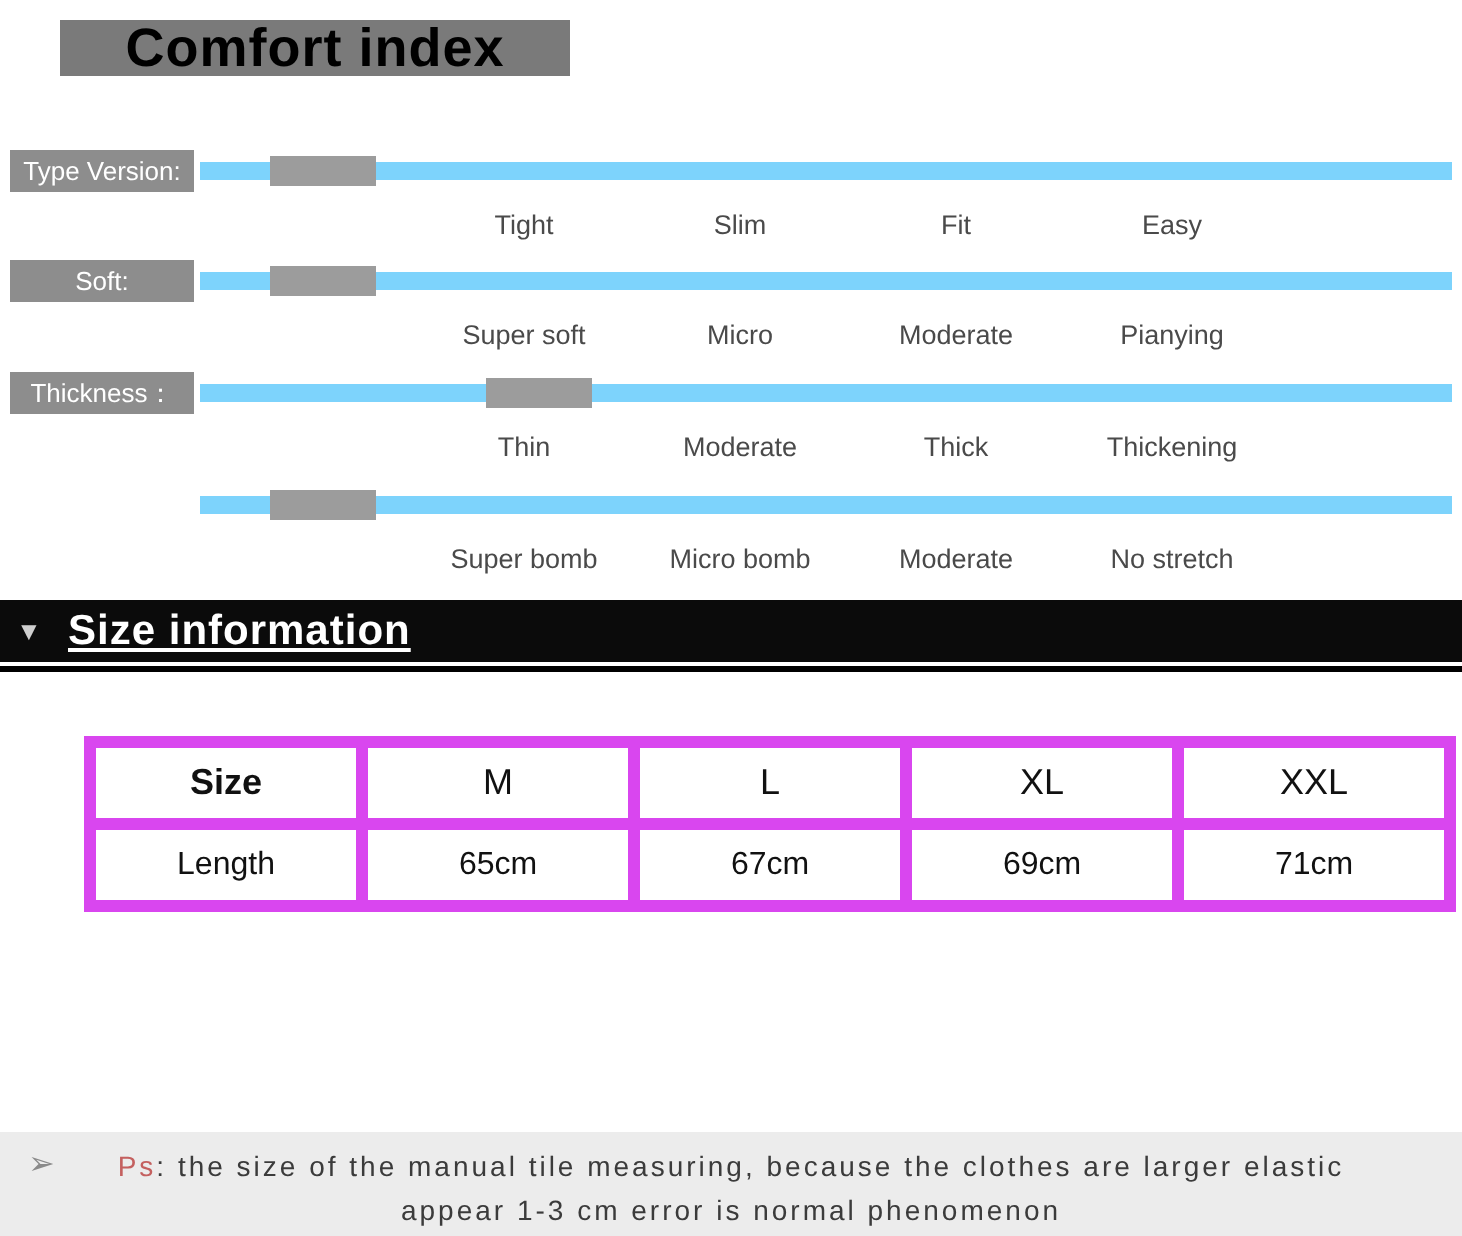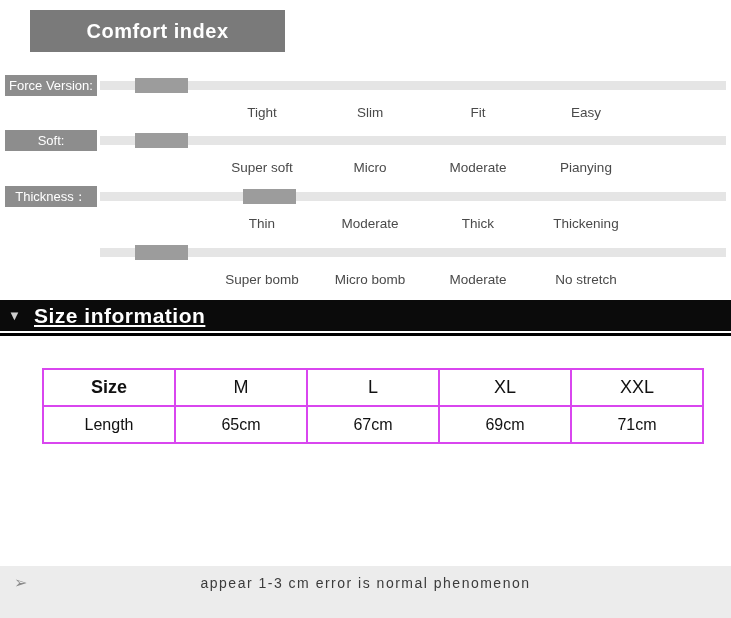--- a/index.html
+++ b/index.html
@@ -2,32 +2,32 @@
 <html><head>
 <meta charset="utf-8">
 <style>
   html,body{margin:0;padding:0;background:#fff;}
   #stage{
     position:relative;width:731px;height:618px;background:#ffffff;
     font-family:"Liberation Sans","DejaVu Sans",sans-serif;overflow:hidden;
   }
   
   .comfort-title{
-    position:absolute;left:30px;top:10px;width:255px;height:42px;
-    background:#7a7a7a;color:#ffffff;font-weight:bold;font-size:20px;
+    position:absolute;left:30px;top:10px;width:255px;height:28px;
+    background:#7a7a7a;color:#000000;font-weight:bold;font-size:27px;
     display:flex;align-items:center;justify-content:center;letter-spacing:.5px;
   }
   .crow{position:absolute;left:0;width:731px;height:48px;}
   .crow-label{
     position:absolute;left:5px;top:0;width:92px;height:21px;
     background:#8d8d8d;color:#ffffff;font-size:13px;
     display:flex;align-items:center;justify-content:center;white-space:nowrap;
   }
   .track{
-    position:absolute;left:100px;top:6px;width:626px;height:9px;background:#e5e5e5;
+    position:absolute;left:100px;top:6px;width:626px;height:9px;background:#7dd3fc;
   }
   .marker{position:absolute;top:-3px;width:53px;height:15px;background:#9c9c9c;}
   .marker.pos0{left:35px;}
   .marker.pos1{left:143px;}
   .opt{
     position:absolute;top:24px;transform:translateX(-50%);
     color:#4a4a4a;font-size:13.5px;white-space:nowrap;
   }
   .o1{left:162px;} .o2{left:270px;} .o3{left:378px;} .o4{left:486px;}
   
@@ -37,21 +37,21 @@
   }
   .size-bar .tri{color:#cfcfcf;font-size:13px;margin-left:8px;width:26px;}
   .size-bar .size-title{font-weight:bold;font-size:21px;letter-spacing:.5px;text-decoration:underline;}
   .size-underline{position:absolute;left:0;top:333px;width:731px;height:3px;background:#000;}
   
   table.size-table{
     position:absolute;left:42px;top:368px;border-collapse:collapse;table-layout:fixed;
     border:2px solid #4a4a4a;
   }
   table.size-table td,table.size-table th{
-    width:130px;height:35px;border:2px solid #d946ef;text-align:center;
+    width:130px;height:35px;border:6px solid #d946ef;text-align:center;
     vertical-align:middle;color:#111;font-size:16px;padding:0;background:#fff;
   }
   table.size-table th{font-size:18px;font-weight:normal;}
   table.size-table th.size-h{font-weight:bold;font-size:18px;}
   
   .note-bar{
     position:absolute;left:0;top:566px;width:731px;height:52px;background:#ececec;
     color:#3b3b3b;font-size:14px;letter-spacing:1.5px;text-align:center;line-height:22px;
   }
   .note-bar .note-inner{padding-top:6px;}
@@ -59,21 +59,21 @@
   .ps{color:#c4605f;}
 </style>
 </head>
 <body>
 
 <div id="stage">
 
   <div class="comfort-title">Comfort index</div>
 
   <div class="crow" style="top:75px;">
-    <div class="crow-label">Force Version:</div>
+    <div class="crow-label">Type Version:</div>
     <div class="track">
       <div class="marker pos0"></div>
       <span class="opt o1">Tight</span>
       <span class="opt o2">Slim</span>
       <span class="opt o3">Fit</span>
       <span class="opt o4">Easy</span>
     </div>
   </div>
 
   <div class="crow" style="top:130px;text-align:center;">
@@ -129,17 +129,18 @@
       <td>67cm</td>
       <td>69cm</td>
       <td>71cm</td>
     </tr>
   </tbody>
     </table>
 
   <div class="note-bar">
     <span class="note-arrow">➢</span>
     <div class="note-inner">
+      <div><span class="ps">Ps</span><span>: the size of the manual tile measuring, because the clothes are larger elastic</span></div>
       <div>appear 1-3 cm error is normal phenomenon</div>
     </div>
   </div>
 
 </div>
 
 </body></html>

